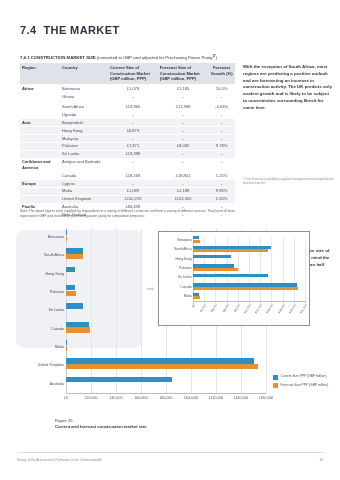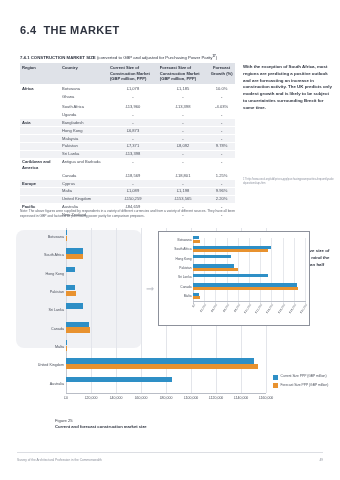--- a/index.html
+++ b/index.html
@@ -310,21 +310,21 @@
     position: absolute;
     right: 17px; top: 458px;
     font-size: 3.2px;
     color: #8a8f9a;
   }
 </style>
 </head>
 <body>
 
 <div class="page-title">
-  <span>6.4</span>&nbsp;&nbsp;<span>THE MARKET</span>
+  <span>7.4</span>&nbsp;&nbsp;<span>THE MARKET</span>
 </div>
 
 <div class="section-caption">
   <span>7.4.1 CONSTRUCTION MARKET SIZE</span>
   <span class="normal">(converted to GBP and adjusted for Purchasing Power Parity</span><sup>17</sup><span class="normal">)</span>
 </div>
 
 <table class="market-table">
   <thead>
     <tr>

